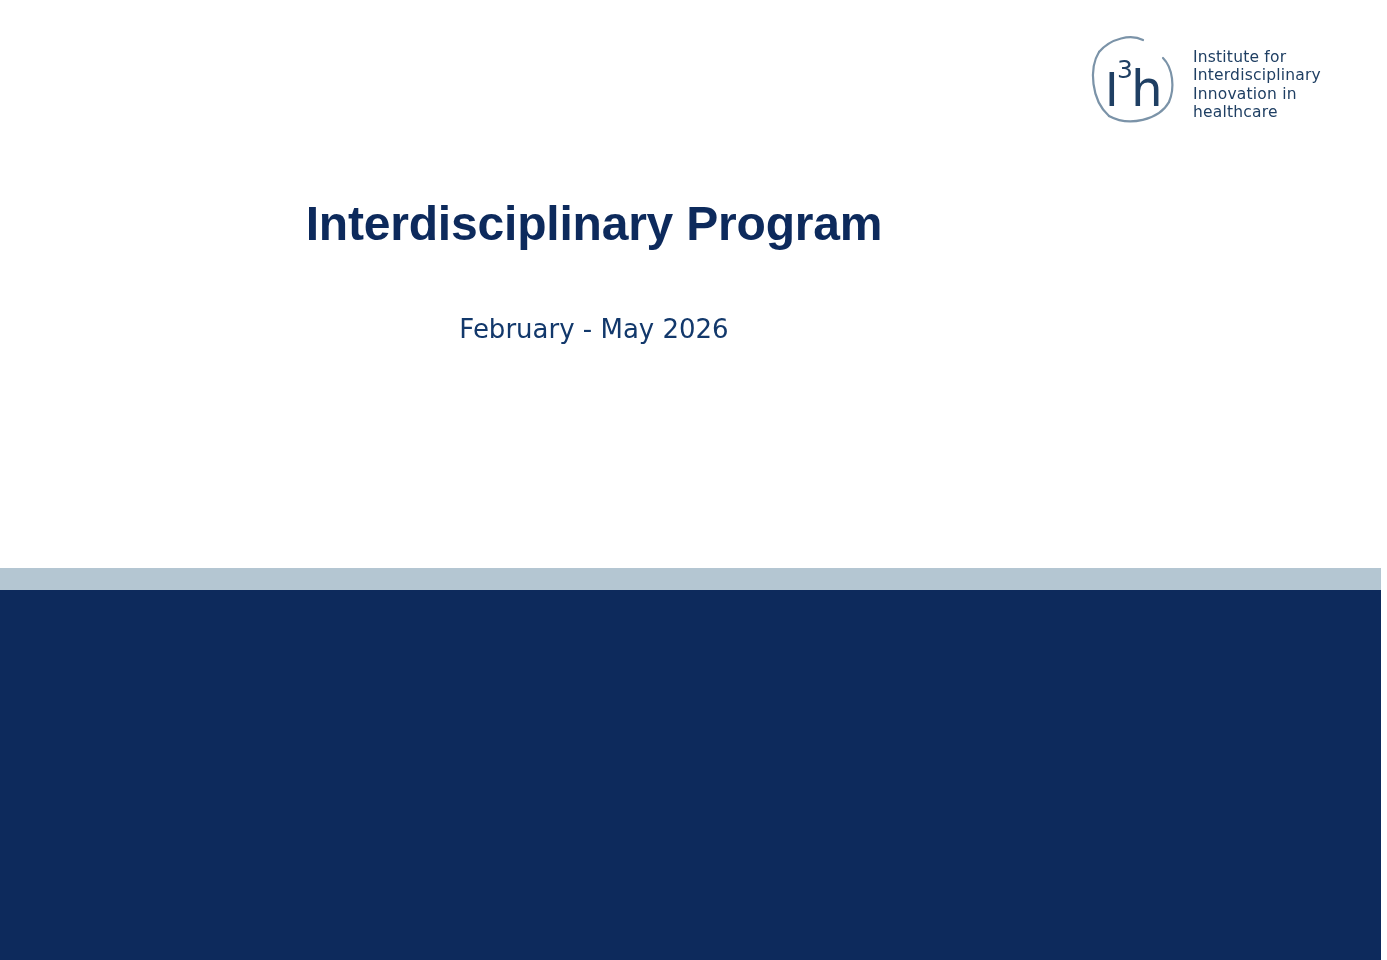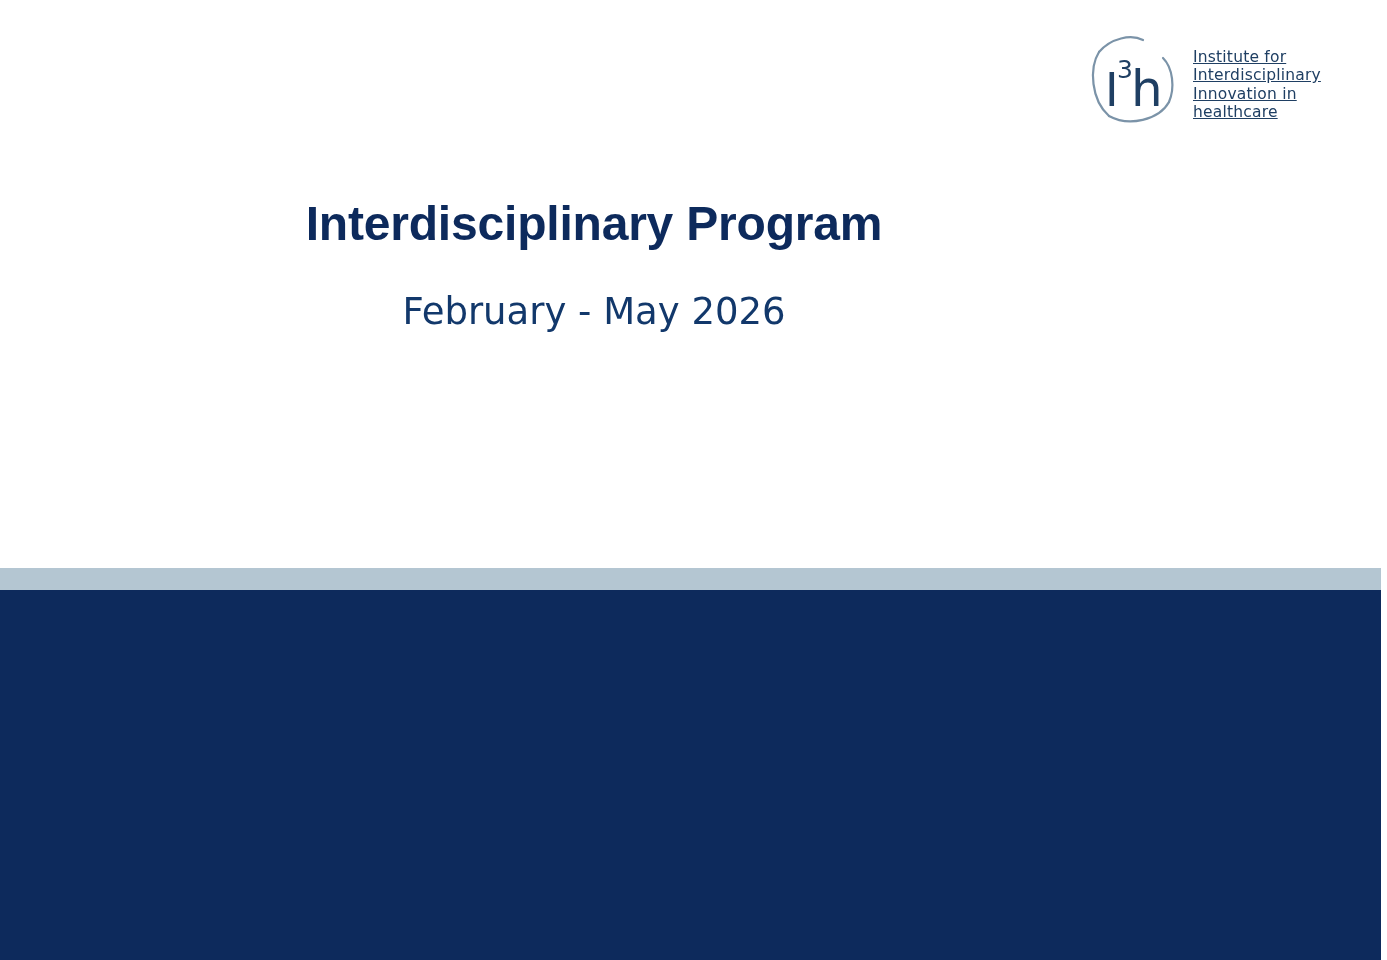--- a/index.html
+++ b/index.html
@@ -36,43 +36,42 @@
   .logo-words {
     margin-left: 8px;
     margin-top: 20px;
     color: #1f3f63;
     font-family: "DejaVu Sans", sans-serif;
     font-size: 15.5px;
     line-height: 1.18;
     letter-spacing: 0.2px;
     white-space: pre-line;
     font-weight: 400;
-    text-decoration: underline;
   }
   
   .title-area {
     position: absolute;
     top: 190px;
     left: 0;
     width: 1188px;
     text-align: center;
   }
   .title-line {
     color: #0d2a5c;
     font-family: "Liberation Sans", sans-serif;
     font-weight: bold;
     font-size: 48px;
     line-height: 1.42;
     letter-spacing: -0.2px;
   }
   .subtitle {
-    margin-top: 32px;
+    margin-top: 56px;
     color: #12386b;
     font-family: "DejaVu Sans", sans-serif;
-    font-size: 37px;
+    font-size: 26px;
     line-height: 1.2;
   }
   
   .band-light {
     position: absolute;
     left: 0;
     top: 568px;
     width: 1387px;
     height: 22px;
     background: #b4c6d2;

